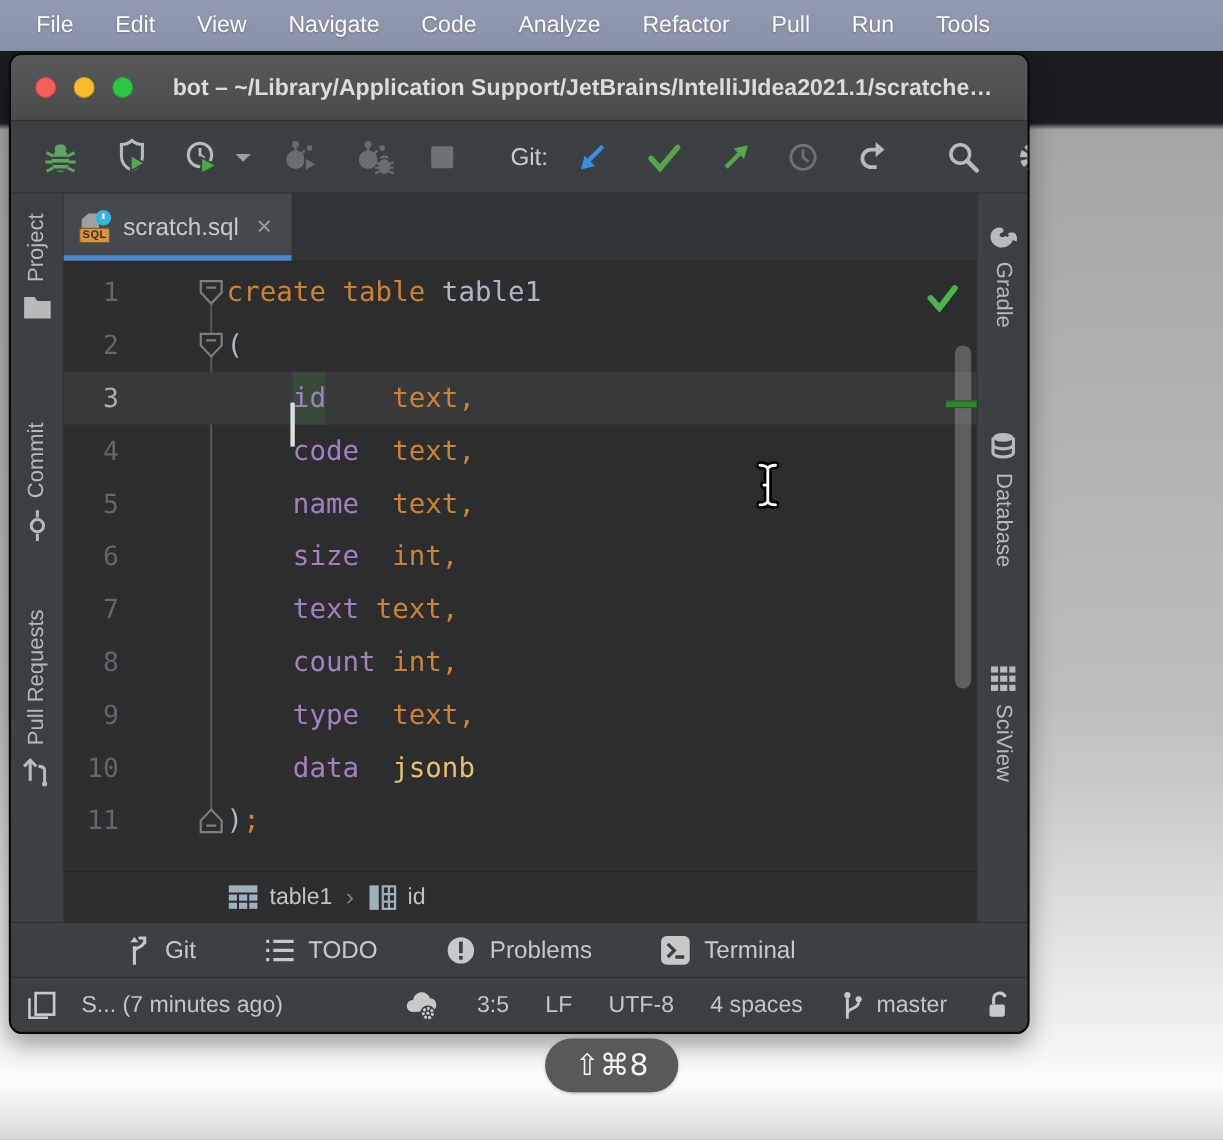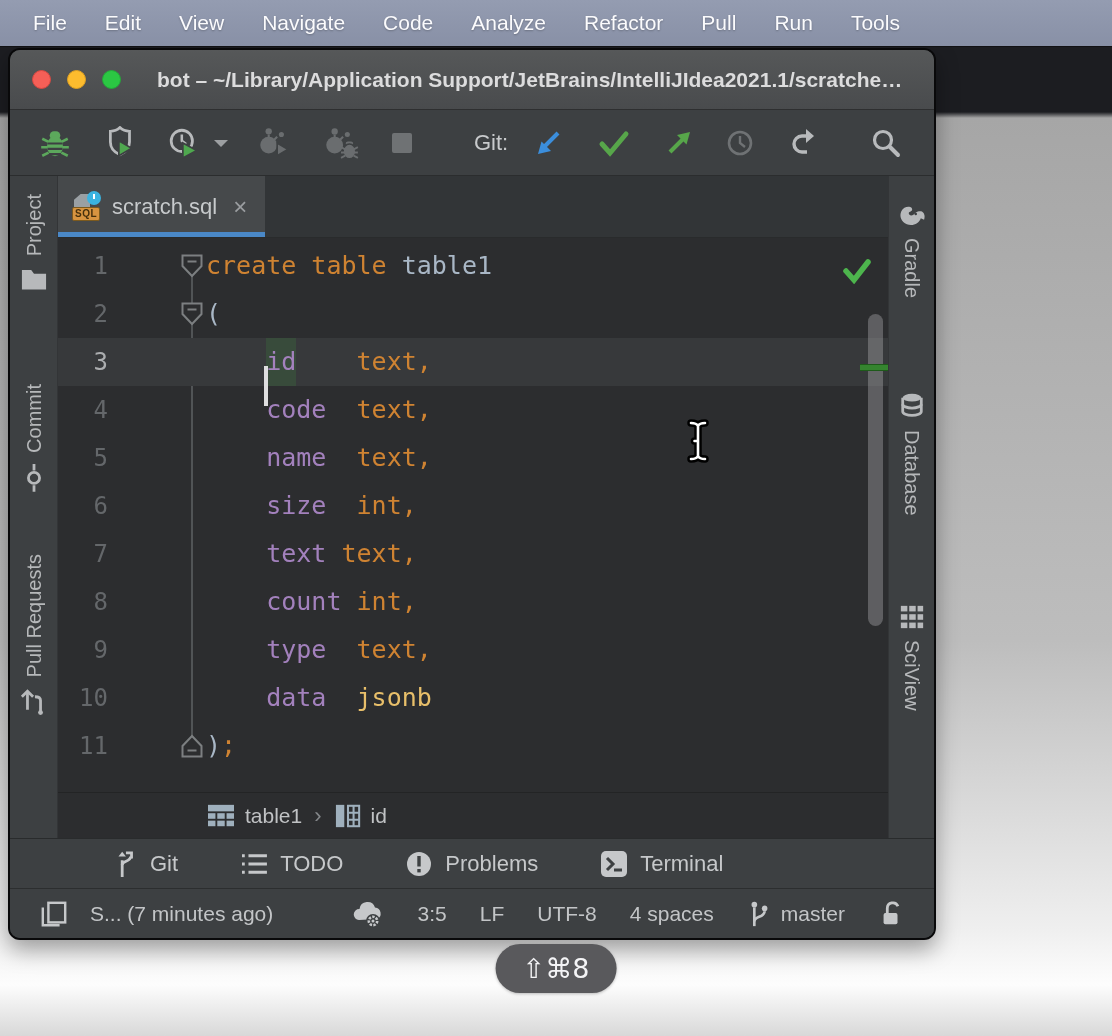--- a/index.html
+++ b/index.html
@@ -89,21 +89,21 @@
   .crumbs { height:46px; flex:0 0 46px; background:#2c2d2f; border-top:1px solid #232425;
     display:flex; align-items:center; padding-left:148px; gap:12px; }
   .crumb { display:flex; align-items:center; gap:9px; color:#c0c2c4; font-size:21px; cursor:pointer;}
   .crumb-sep { color:#84878a; font-size:22px; }
   
   .bottombar { height:50px; flex:0 0 50px; background:#3d4042; border-top:1px solid #292b2c;
     display:flex; align-items:center; padding-left:102px; gap:62px; }
   .bb-item { display:flex; align-items:center; gap:12px; color:#c6c8ca; font-size:22px; cursor:default;}
   
   .statusbar { height:50px; flex:0 0 50px; background:#3d4042; border-top:1px solid #2c2e2f;
-    display:flex; align-items:center; padding:0 30px; color:#c3c5c7; font-size:21px; }
+    display:flex; align-items:center; padding:0 14px; color:#c3c5c7; font-size:21px; }
   .sb-left { display:flex; align-items:center; gap:22px; }
   .sb-right { margin-left:auto; display:flex; align-items:center; gap:33px; }
   .sb-item { display:flex; align-items:center; gap:10px; cursor:default; }
   
   .pill { position:absolute; left:556px; top:944px; transform:translateX(-50%); height:49px;
     background:#59595c; border-radius:25px; display:flex; align-items:center; padding:0 27px;
     color:#f4f4f6; font-size:27px; font-family:"DejaVu Sans", sans-serif; z-index:6;
     box-shadow:0 1px 3px rgba(0,0,0,.25); }
   svg { display:block; }
 </style>
@@ -182,21 +182,21 @@
           <ellipse cx="26" cy="24" rx="6" ry="7" fill="#6a6d6f" stroke="#3d4042" stroke-width="1.4"></ellipse>
           <path d="M18 20l4 2M18 25h4M18 30l4-2M34 20l-4 2M34 25h-4M34 30l-4-2" stroke="#6a6d6f" stroke-width="1.8"></path>
         </svg>
       </span>
     <span class="tb" style="margin-left:30px">
         <svg width="24" height="24" viewBox="0 0 24 24">
           <rect x="2" y="2" width="20" height="20" rx="2" fill="#6f7274"></rect>
         </svg>
       </span>
     <span class="tb tb-sep" style="margin-left:26px"></span>
-    <span class="git-label" style="margin-left:34px">Git:</span>
+    <span class="git-label" style="margin-left:24px">Git:</span>
     <span class="tb" style="margin-left:26px">
         <svg width="30" height="30" viewBox="0 0 30 30">
           <path d="M24 5L10 19" stroke="#3b8edc" stroke-width="4"></path>
           <path d="M4 26l3.5-12.5L17 23z" fill="#3b8edc"></path>
         </svg>
       </span>
     <span class="tb" style="margin-left:34px">
         <svg width="32" height="30" viewBox="0 0 32 30">
           <path d="M4 16l8 9L28 6" fill="none" stroke="#57a64a" stroke-width="5" stroke-linecap="round"></path>
         </svg>

